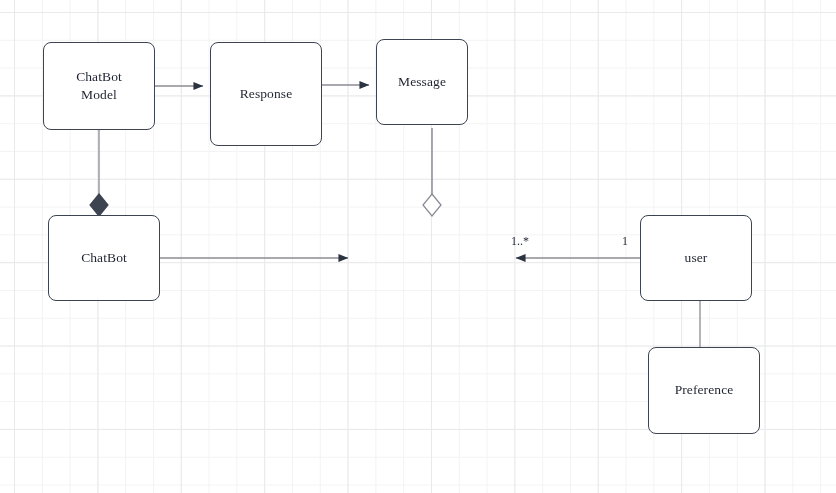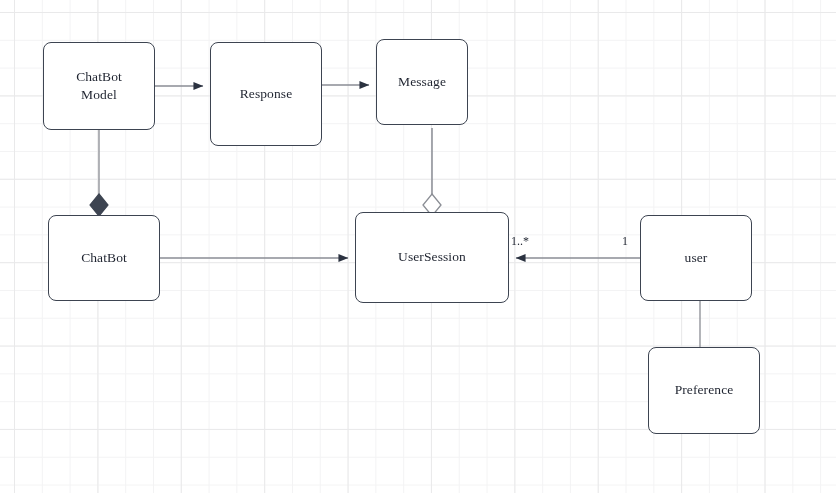--- a/index.html
+++ b/index.html
@@ -137,23 +137,20 @@
   </div>
 
   <div class="node" id="node-message">
     <span class="label">Message</span>
   </div>
 
   <div class="node" id="node-chatbot">
     <span class="label">ChatBot</span>
   </div>
 
-  <div class="node" id="node-usersession">
-    <span class="label">UserSession</span>
-  </div>
 
   <div class="node" id="node-user">
     <span class="label">user</span>
   </div>
 
   <div class="node" id="node-preference">
     <span class="label">Preference</span>
   </div>
 
   <span class="multiplicity" id="mult-many">1..*</span>

